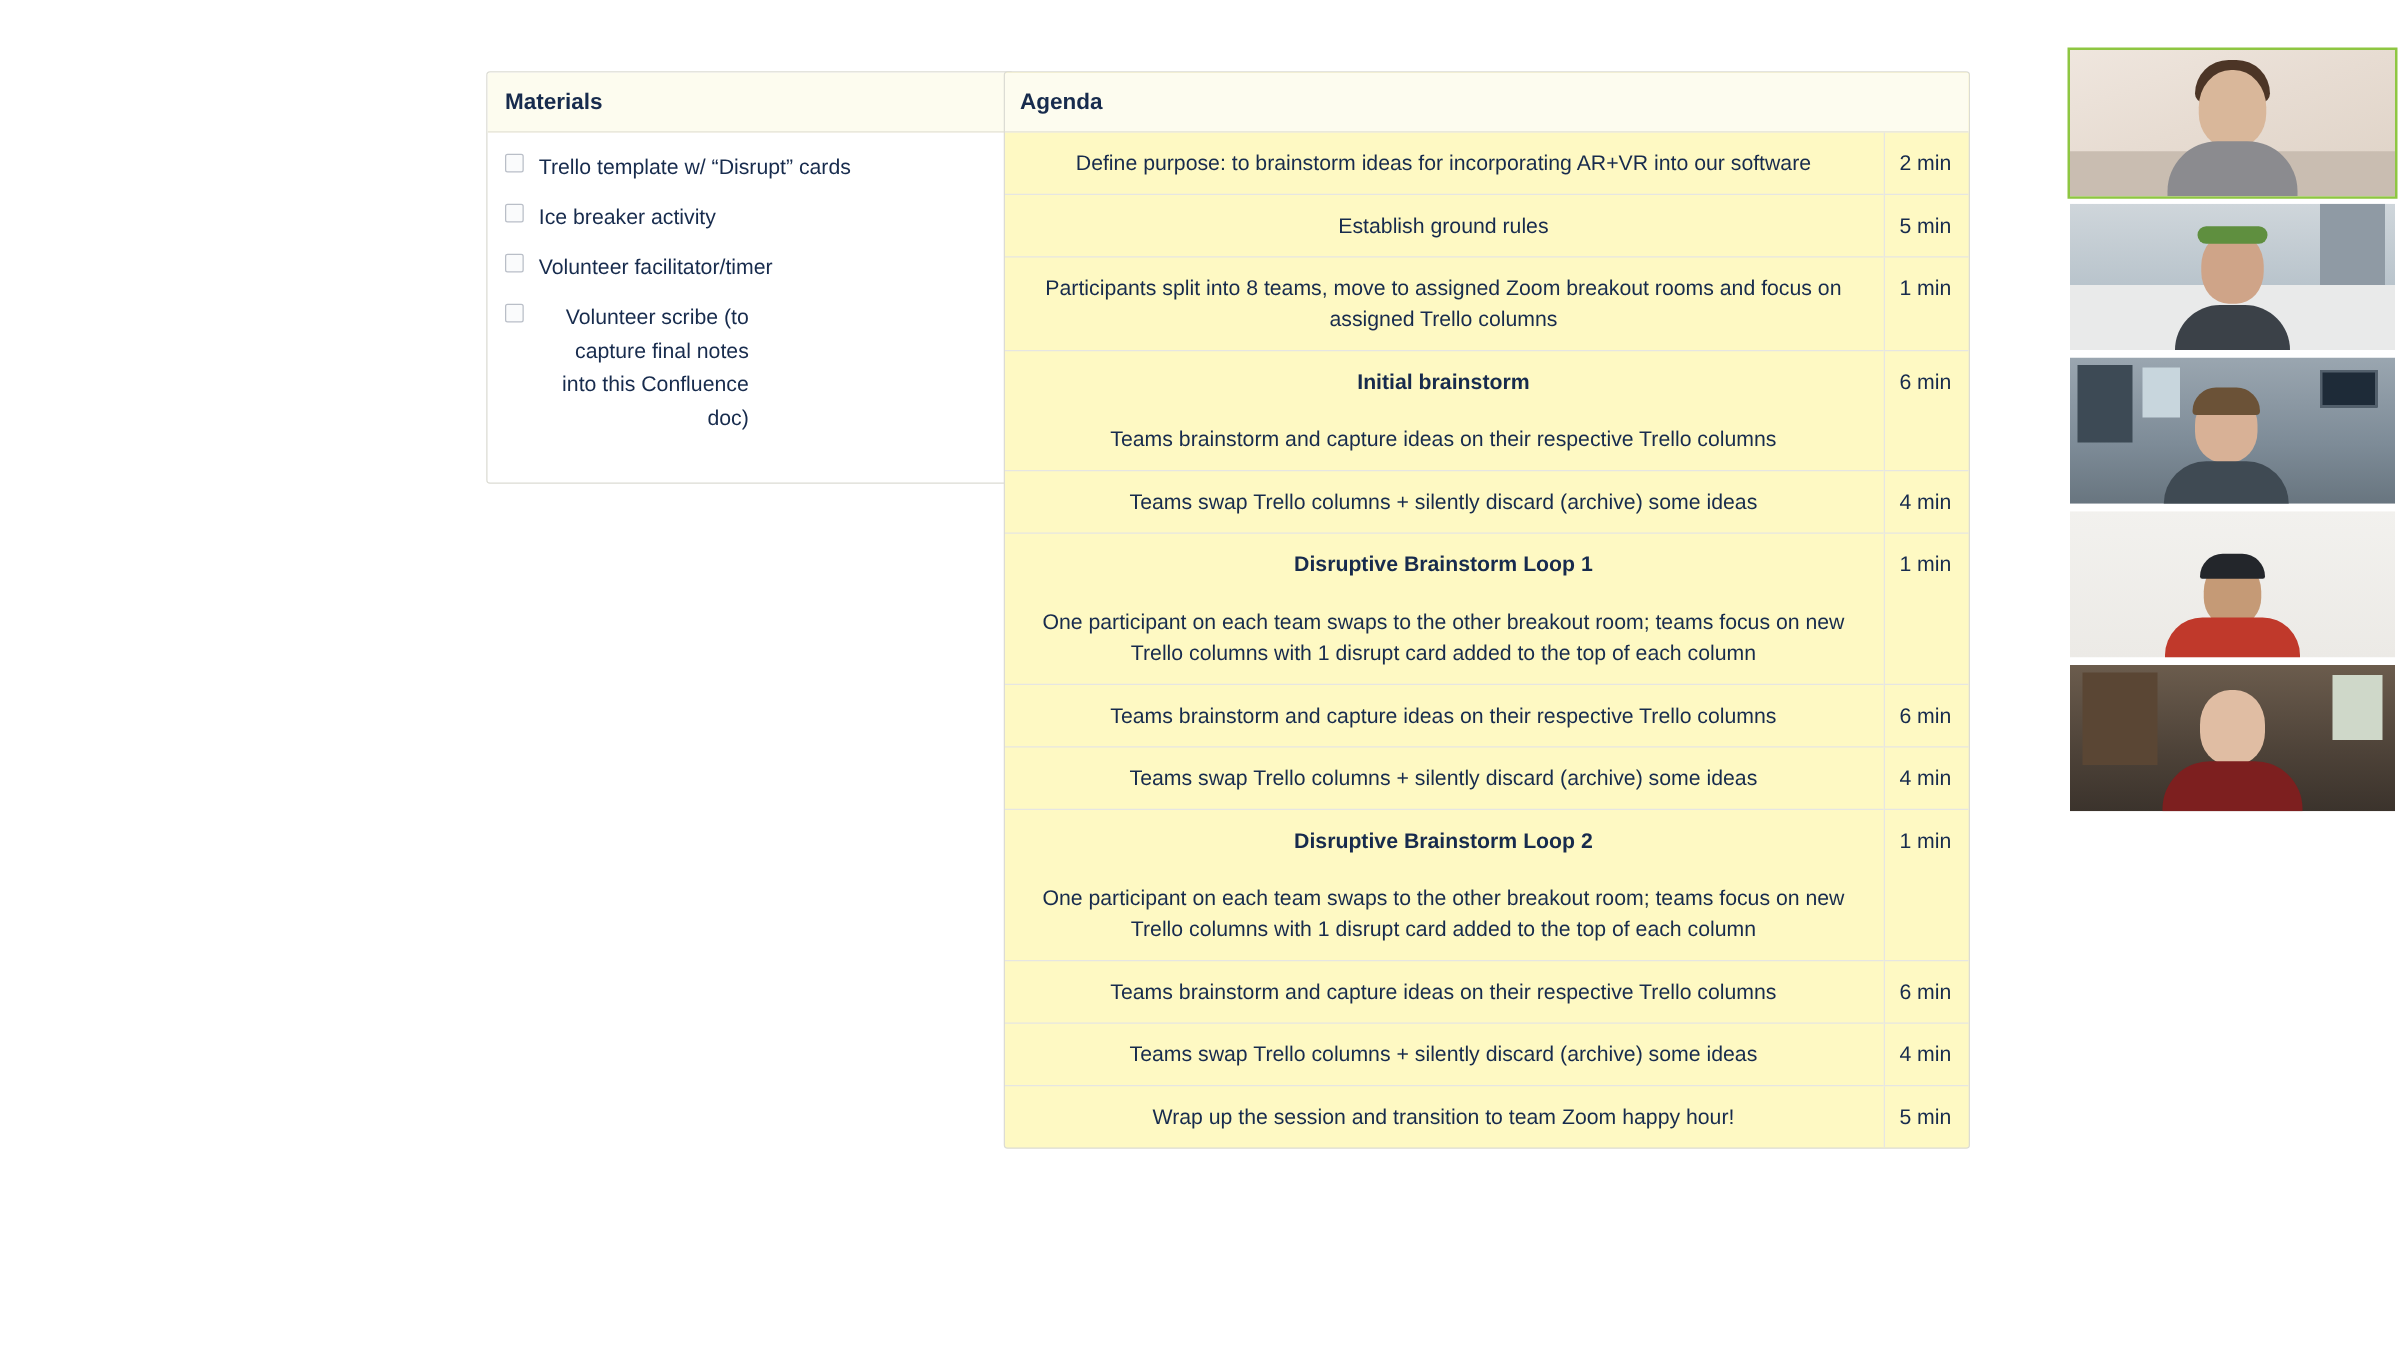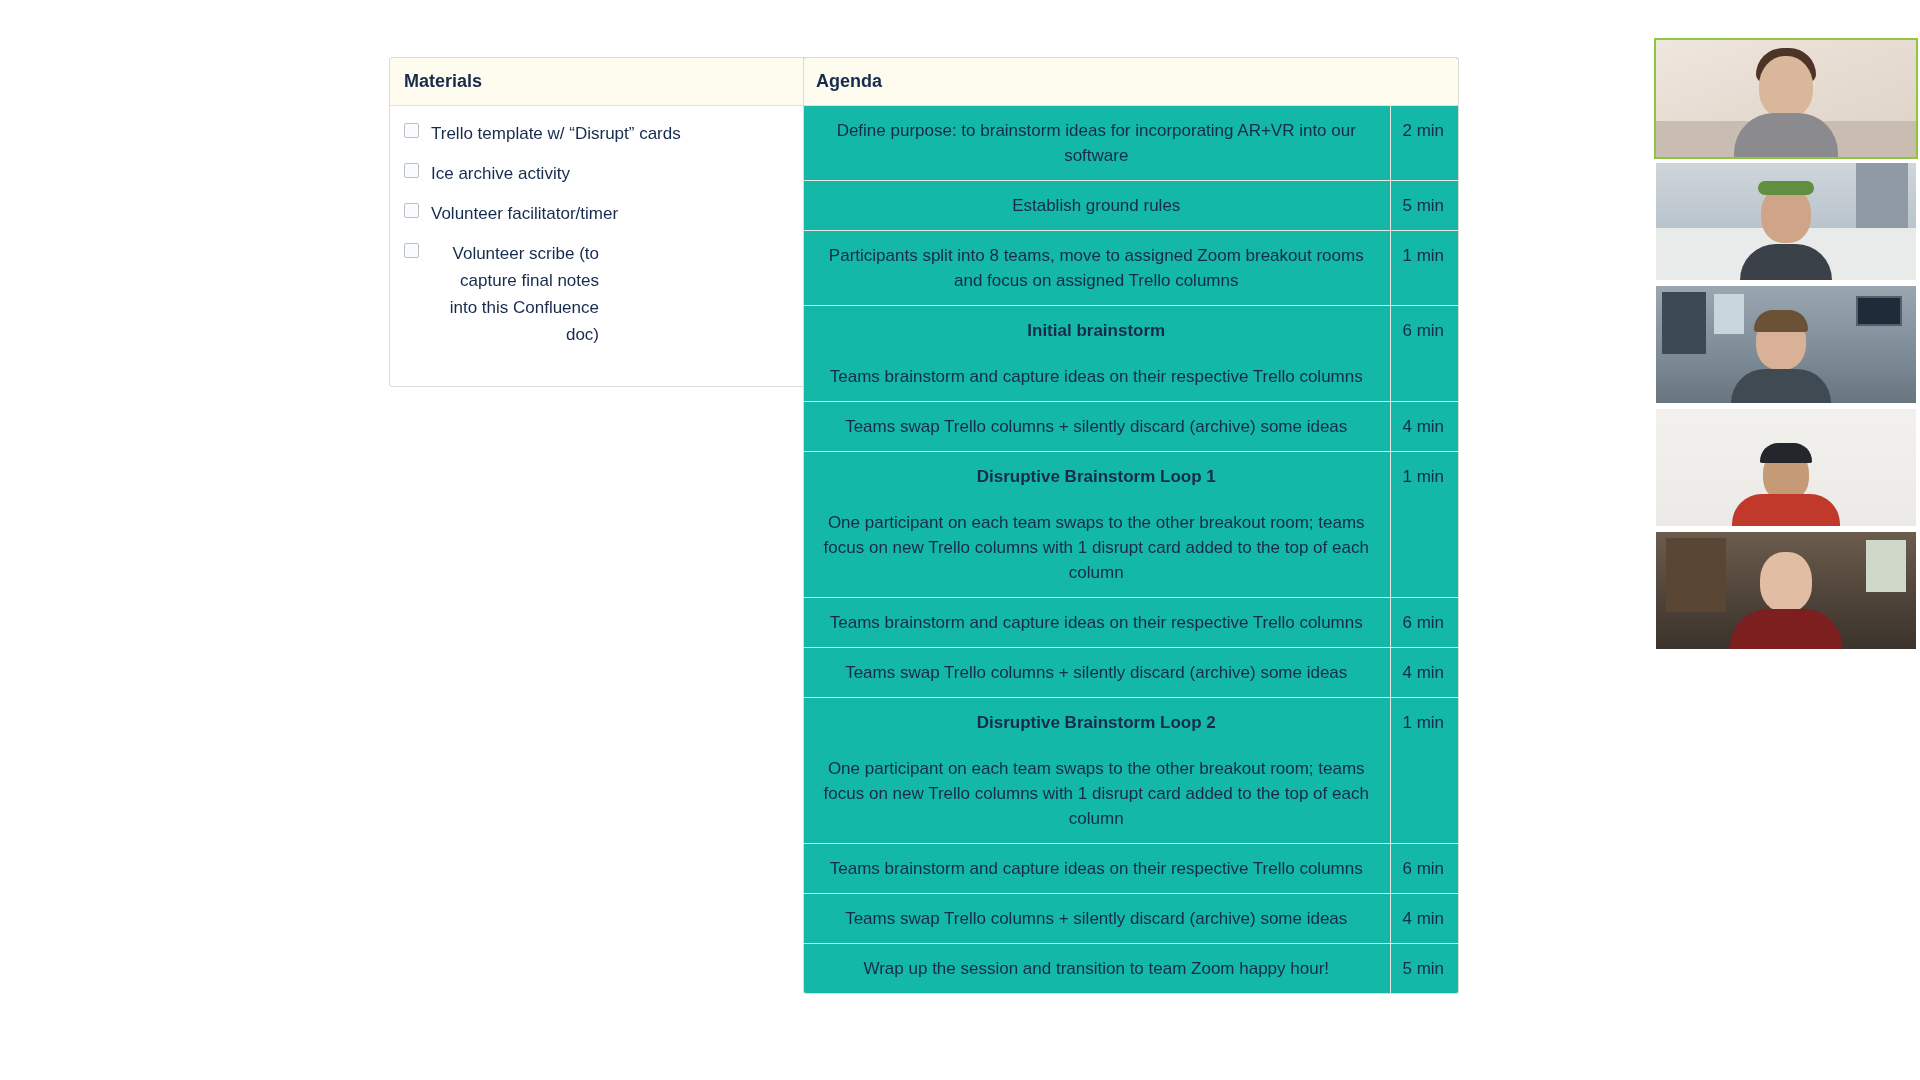--- a/index.html
+++ b/index.html
@@ -63,24 +63,24 @@
     line-height: 27px;
     color: #172b4d;
     max-width: 300px;
   }
 
   
   .agenda {
     position: absolute;
     left: 803px;
     top: 57px;
-    width: 656px;
+    width: 773px;
     border: 1px solid #dcdcd4;
     border-radius: 3px;
-    background: #14b8a6;
+    background: #fef9c3;
     overflow: hidden;
   }
   .agenda .panel-header { padding-left: 12px; }
   table.agenda-table {
     border-collapse: collapse;
     width: 100%;
     table-layout: fixed;
   }
   table.agenda-table td {
     border-top: 1px solid #e6e6e2;
@@ -173,21 +173,21 @@
 
   <section class="materials">
     <div class="panel-header">Materials</div>
     <div class="materials-body">
       <div class="check-row">
         <span class="checkbox"></span>
         <span class="check-label">Trello template w/ “Disrupt” cards</span>
       </div>
       <div class="check-row">
         <span class="checkbox"></span>
-        <span class="check-label">Ice archive activity</span>
+        <span class="check-label">Ice breaker activity</span>
       </div>
       <div class="check-row">
         <span class="checkbox"></span>
         <span class="check-label">Volunteer facilitator/timer</span>
       </div>
       <div class="check-row">
         <span class="checkbox"></span>
         <span class="check-label" style="max-width:168px;">Volunteer scribe (to capture final notes into this Confluence doc)</span>
       </div>
     </div>

